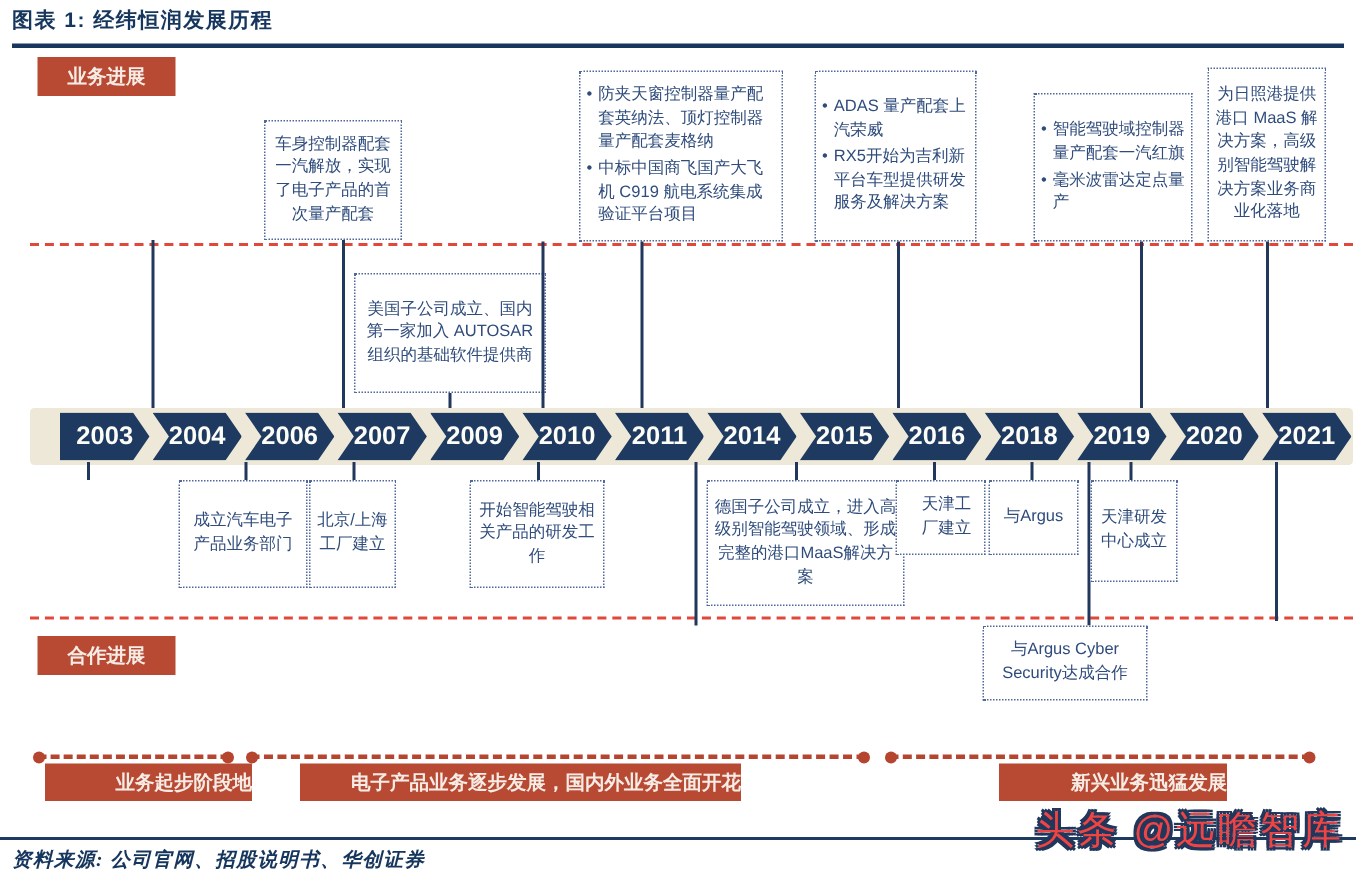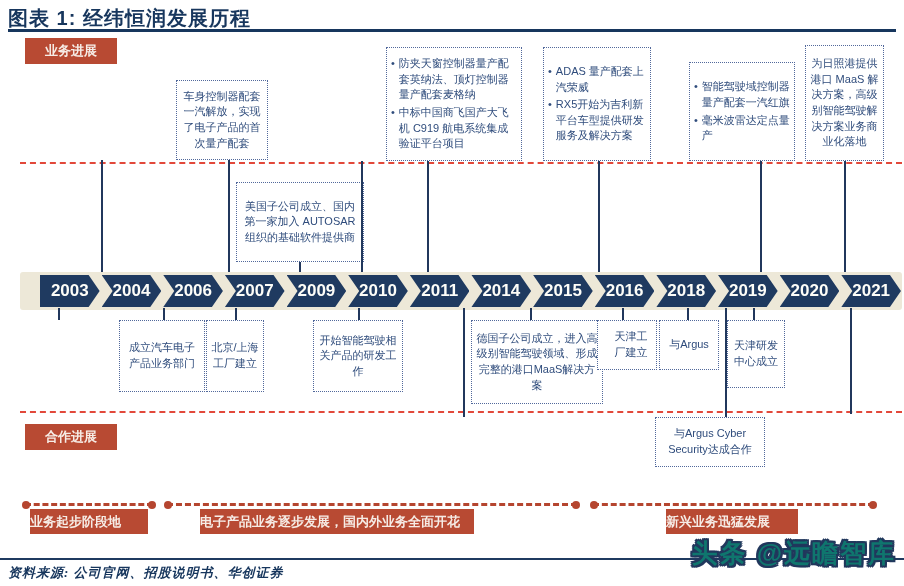--- a/index.html
+++ b/index.html
@@ -1,20 +1,20 @@
 <!DOCTYPE html>
 <html><head>
 <meta charset="utf-8">
 <style>
   html,body{margin:0;padding:0;background:#ffffff;}
   .canvas{position:relative;width:904px;height:586px;background:#ffffff;overflow:hidden;
           font-family:"Liberation Sans","DejaVu Sans",sans-serif;}
 
   
-  .fig-title{position:absolute;left:8px;top:5px;font-size:20px;font-weight:bold;color:#17365D;letter-spacing:1px;}
+  .fig-title{position:absolute;left:8px;top:5px;font-size:14px;font-weight:bold;color:#17365D;letter-spacing:1px;}
   .title-rule{position:absolute;left:8px;top:29px;width:888px;height:3px;background:#17365D;}
 
   
   .badge{position:absolute;background:#B84A33;color:#F6ECE6;text-align:center;
          font-size:13px;font-weight:bold;}
   #badge-business{left:25px;top:38px;width:92px;height:26px;line-height:26px;}
   #badge-coop{left:25px;top:424px;width:92px;height:26px;line-height:26px;}
 
   
   .dash-red{position:absolute;height:0;border-top:2px dashed #E2483A;}
@@ -68,30 +68,30 @@
   
   .phase-line{position:absolute;top:503px;height:0;border-top:3px dashed #B5452F;}
   .phase-line::before,.phase-line::after{content:"";position:absolute;top:-5px;width:8px;height:8px;
       border-radius:50%;background:#B5452F;}
   .phase-line::before{left:-3px;}
   .phase-line::after{right:-3px;}
   #pl1{left:25px;width:128px;}
   #pl2{left:167px;width:410px;}
   #pl3{left:593px;width:281px;}
   .phase-badge{position:absolute;top:509px;height:25px;background:#B84A33;color:#F6ECE6;
-       font-weight:bold;font-size:13px;line-height:25px;text-align:left;}
+       font-weight:bold;font-size:13px;line-height:25px;text-align:right;padding-left:20px;}
   #pb1{left:30px;width:118px;}
   #pb2{left:200px;width:274px;}
   #pb3{left:666px;width:132px;}
 
   
   #bottom-rule{position:absolute;left:0;top:558px;width:904px;height:2px;background:#1F3A60;}
   #source{position:absolute;left:8px;top:564px;font-size:13px;font-style:italic;font-weight:bold;
           color:#17365D;font-family:"Liberation Serif","DejaVu Serif",serif;letter-spacing:1px;}
-  #watermark{position:absolute;right:8px;top:536px;font-size:26px;font-weight:bold;color:#0f766e;
+  #watermark{position:absolute;right:8px;top:536px;font-size:26px;font-weight:normal;color:#ef4444;
       letter-spacing:2px;
       text-shadow:-2px -2px 0 #21375C,2px -2px 0 #21375C,-2px 2px 0 #21375C,2px 2px 0 #21375C,
                   0 -2px 0 #21375C,0 2px 0 #21375C,-2px 0 0 #21375C,2px 0 0 #21375C;}
 </style>
 </head>
 <body>
 
 <div class="canvas">
 
   <div class="fig-title">图表 1:  经纬恒润发展历程</div>

